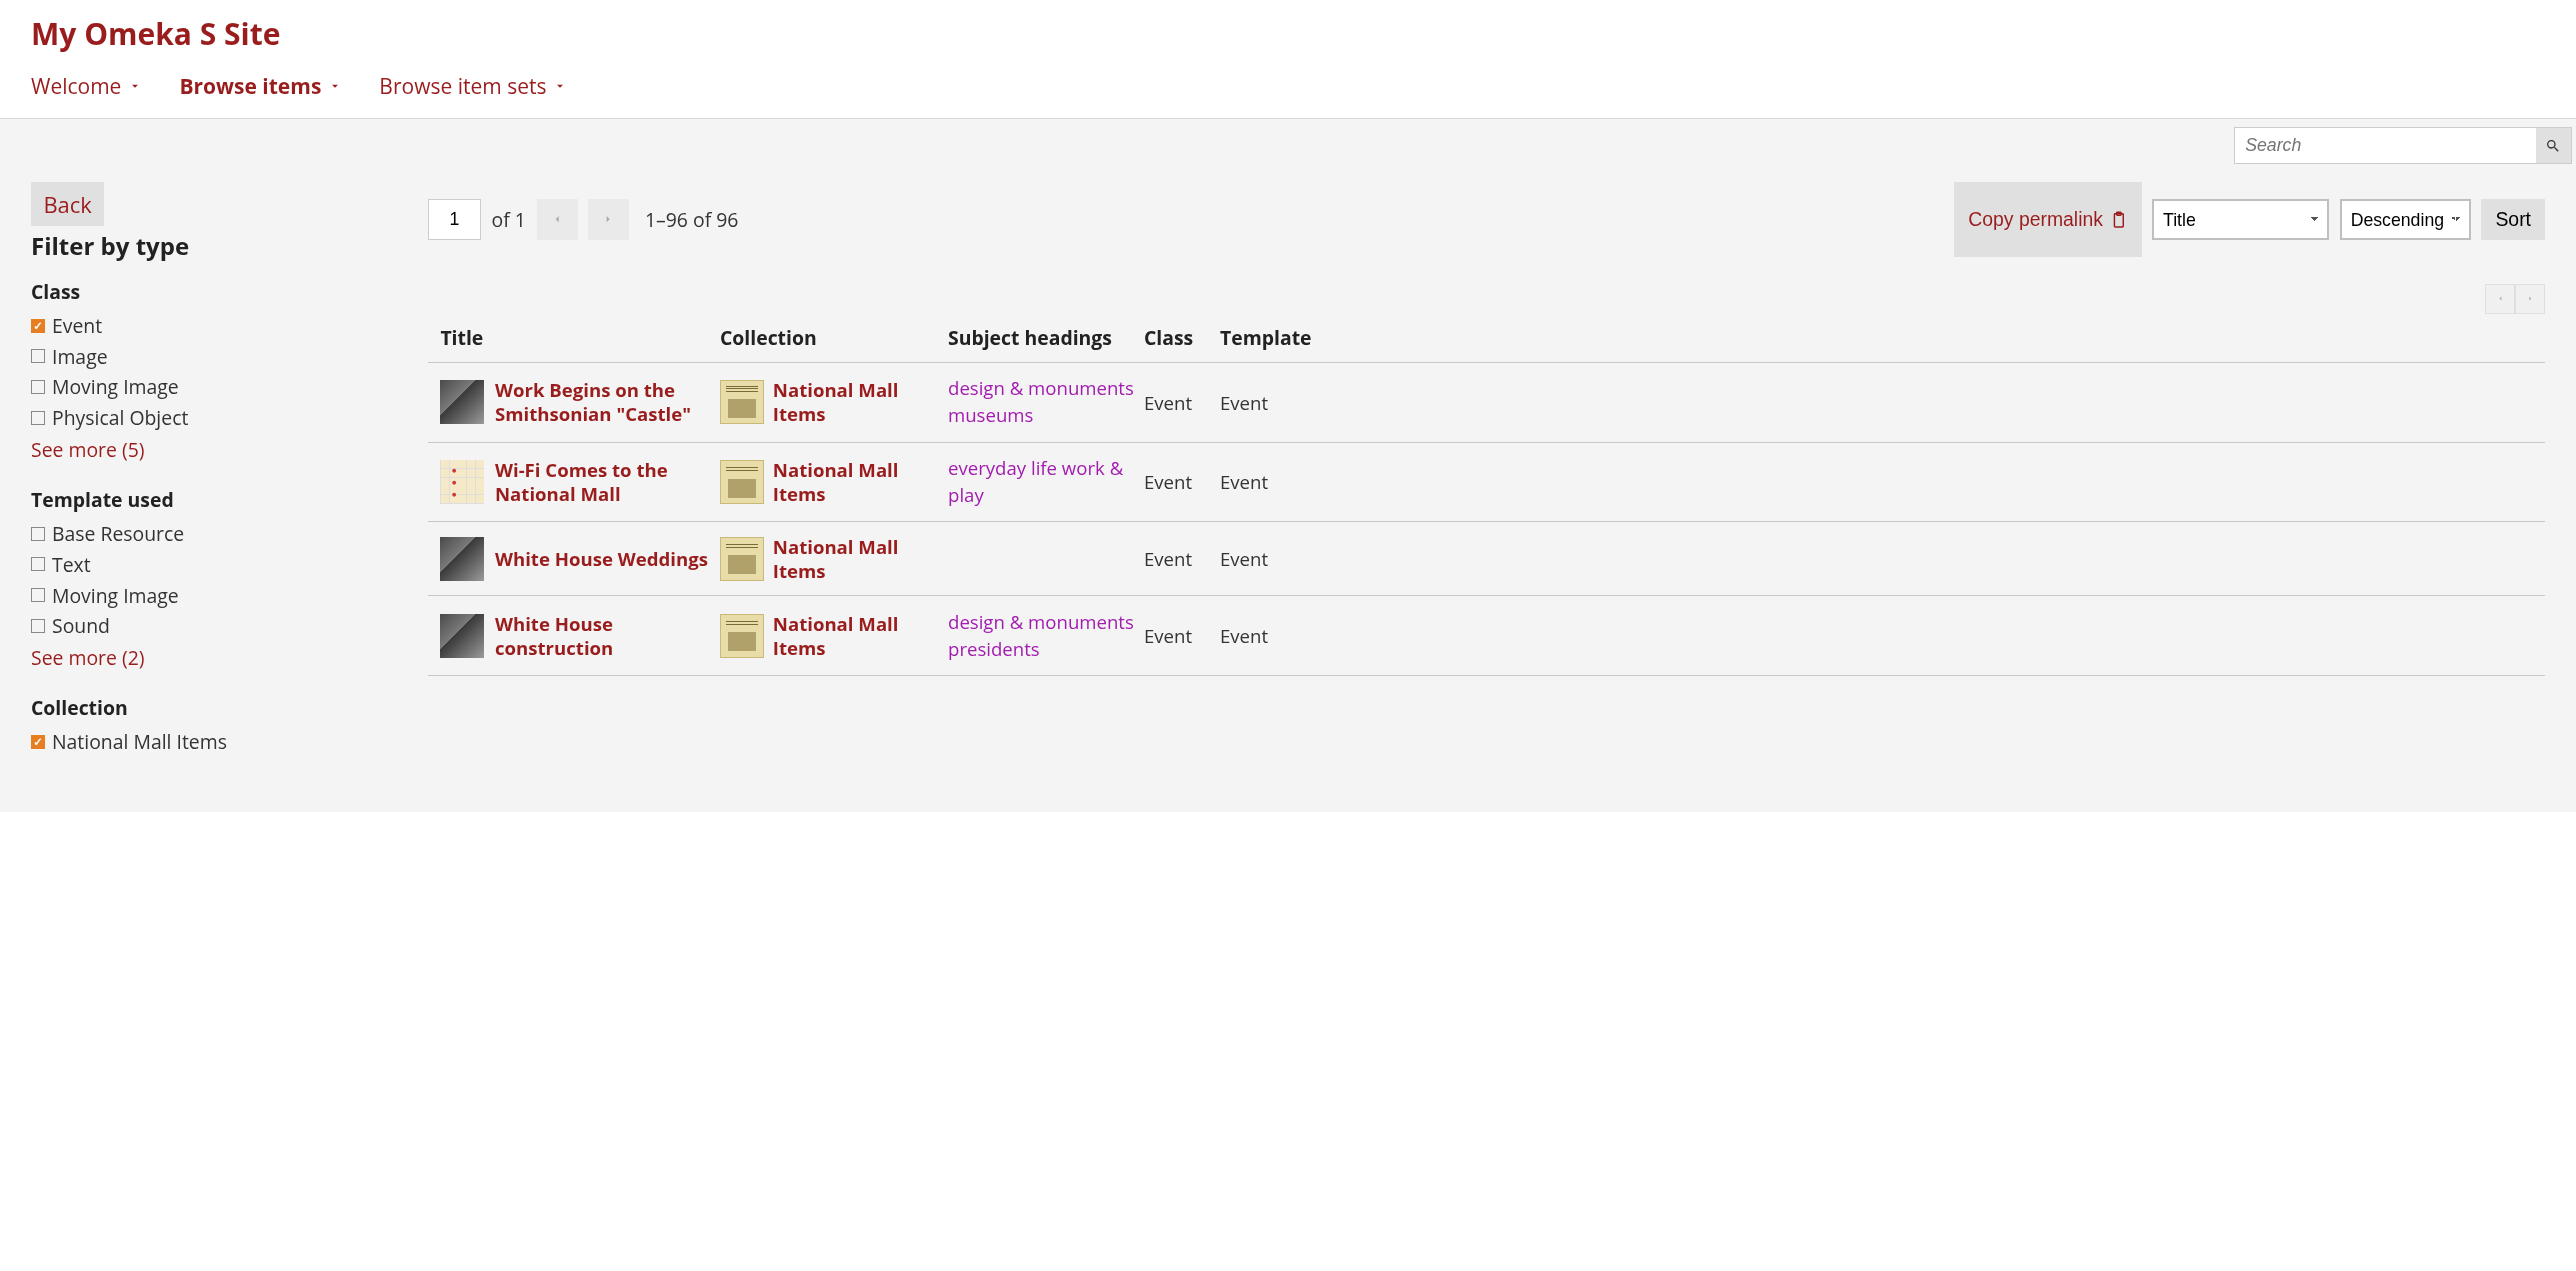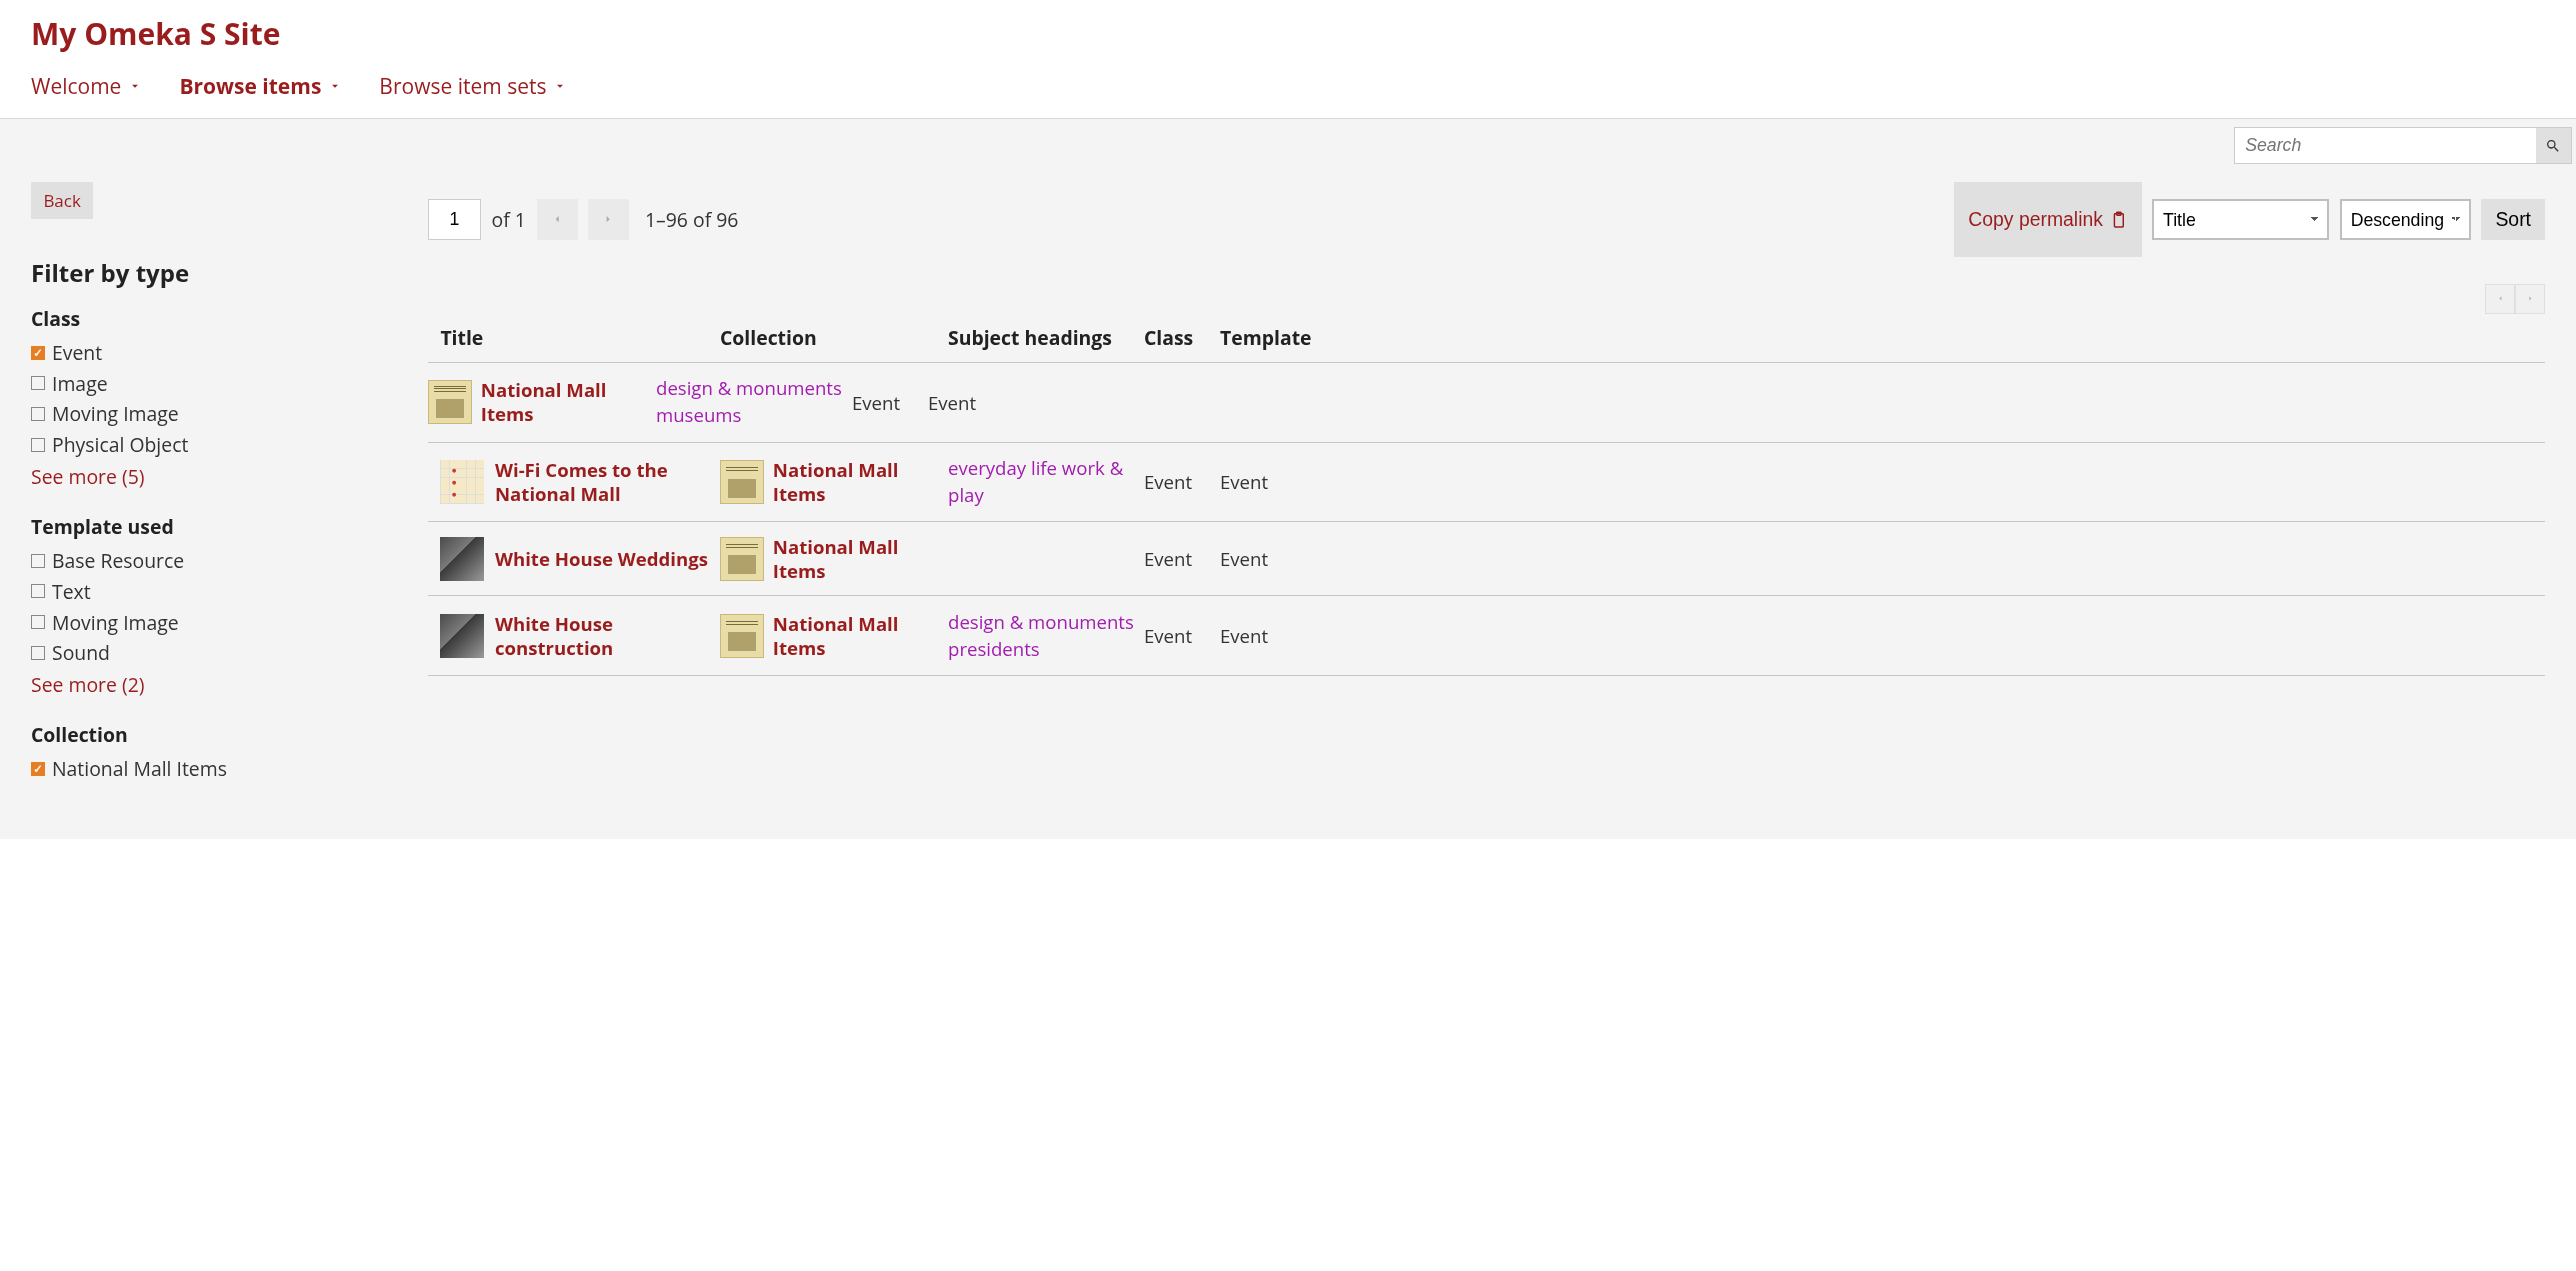--- a/index.html
+++ b/index.html
@@ -11,21 +11,21 @@
 .nav-item.active { font-weight: 700; }
 .nav-item svg { width: 14px; height: 14px; fill: currentColor; }
 .content-wrap { background: #f4f4f4; padding-bottom: 35px; }
 .search-row { display: flex; justify-content: flex-end; padding: 8.8px 0 0; }
 .search-box { display: flex; background: #fff; border: 0.9px solid #ccc; margin-right: 4.4px; }
 .search-input { border: none; padding: 7px 10.6px; font-size: 17.7px; font-style: italic; width: 301px; outline: none; color: #555; }
 .search-btn { background: #e0e0e0; border: none; width: 35px; display: flex; align-items: center; justify-content: center; cursor: pointer; }
 .search-btn svg { width: 16px; height: 16px; fill: #333; }
 .main { display: flex; padding: 17.7px 31px 0; gap: 35px; align-items: flex-start; }
 .sidebar { width: 362px; flex-shrink: 0; }
-.back-btn { display: inline-block; background: #e0e0e0; padding: 7px 12.4px; font-size: 17px; color: #9A1D1D; cursor: pointer; margin-bottom: 37px; }
+.back-btn { display: inline-block; background: #e0e0e0; padding: 7px 12.4px; font-size: 22px; color: #9A1D1D; cursor: pointer; margin-bottom: 3px; }
 .sidebar h2 { font-size: 24px; font-weight: 700; margin-bottom: 16px; color: #222; }
 .filter-group { margin-bottom: 19.4px; }
 .filter-label { font-weight: 700; font-size: 19.4px; margin-bottom: 5.3px; color: #222; }
 .filter-opt { display: flex; align-items: center; gap: 7px; font-size: 19.4px; padding: 1.8px 0; color: #333; cursor: pointer; }
 .chk { width: 14px; height: 14px; border: 1.8px solid #888; display: inline-flex; align-items: center; justify-content: center; flex-shrink: 0; vertical-align: middle; }
 .chk.checked { background: #E67E22; border-color: #E67E22; }
 .chk.checked::after { content: "✓"; color: #fff; font-size: 11.5px; line-height: 1; font-weight: bold; }
 .see-more { color: #9A1D1D; font-size: 19.4px; padding: 3.5px 0; cursor: pointer; }
 .results { flex: 1; min-width: 0; }
 .toolbar { display: flex; align-items: center; gap: 10.6px; margin-bottom: 26.5px; }
@@ -206,20 +206,24 @@
       <div class="table-head">
         <div class="col-title">Title</div>
         <div class="col-collection">Collection</div>
         <div class="col-subject">Subject headings</div>
         <div class="col-class">Class</div>
         <div class="col-template">Template</div>
       </div>
 
       <div id="rows">
           <div class="row">
+            <div class="cell title">
+              <div class="thumb bw"></div>
+              <span class="link">Work Begins on the Smithsonian "Castle"</span>
+            </div>
             <div class="cell collection">
               <div class="thumb-coll"></div>
               <span class="link">National Mall Items</span>
             </div>
             <div class="cell subject">design &amp; monuments museums</div>
             <div class="cell cls">Event</div>
             <div class="cell tpl">Event</div>
           </div>
           <div class="row">
             <div class="cell title">

